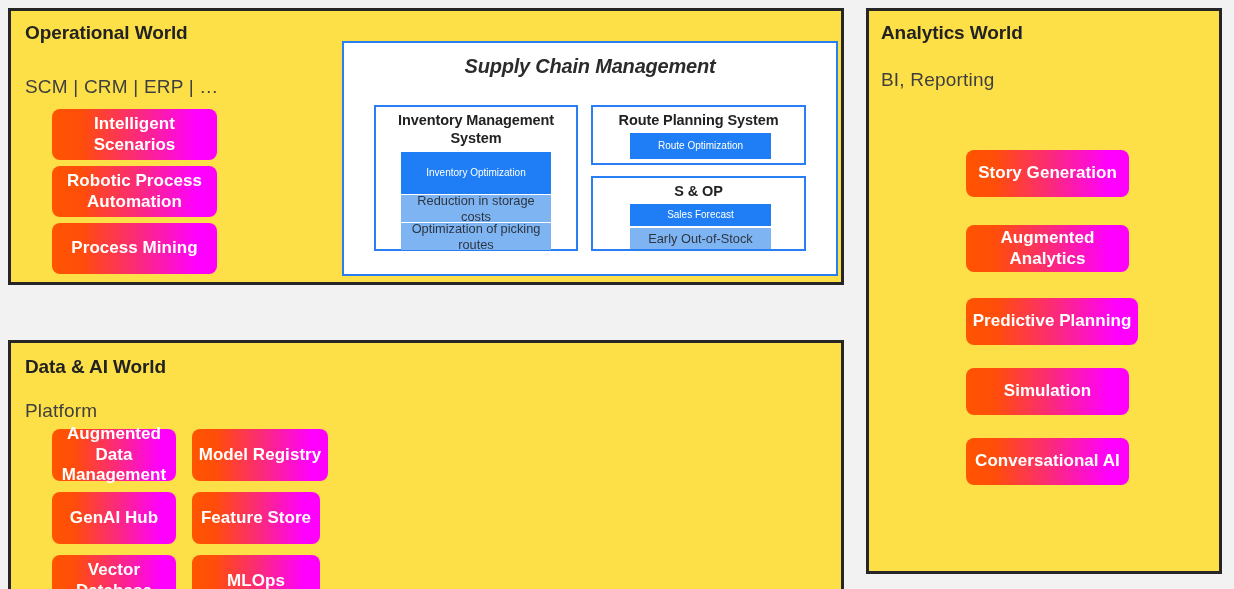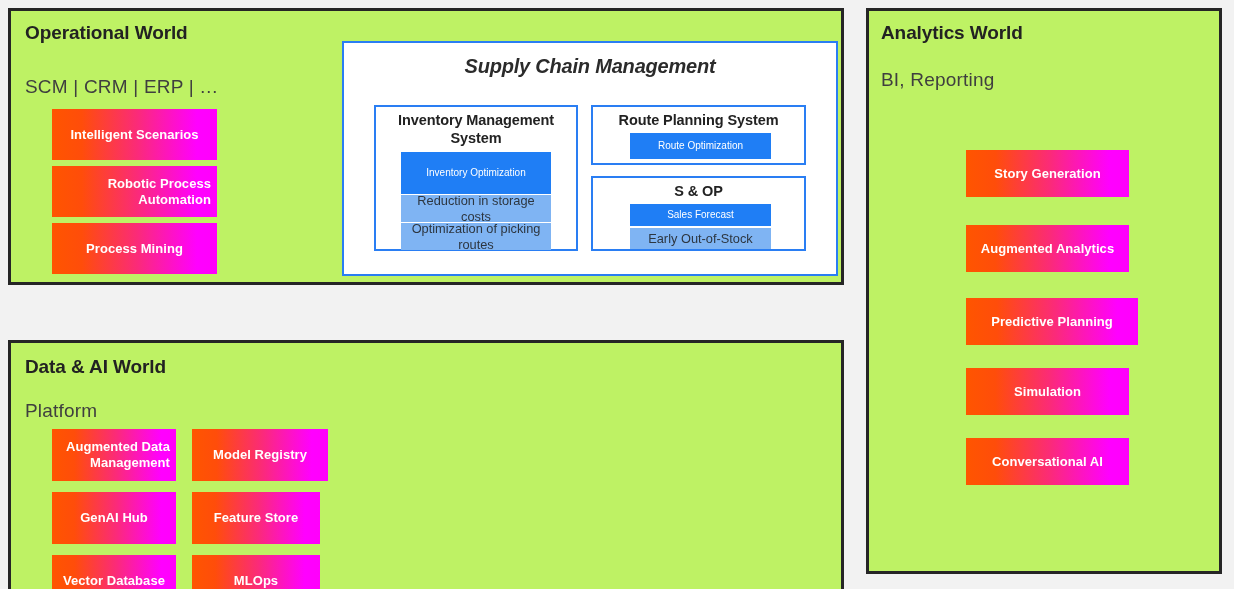--- a/index.html
+++ b/index.html
@@ -16,21 +16,21 @@
   }
   .canvas {
     position: relative;
     width: 1234px;
     height: 589px;
   }
 
   
   .world {
     position: absolute;
-    background: #bef264;
+    background: #fde047;
     border: 3px solid #262626;
     box-sizing: border-box;
   }
   #world-operational { left: 8px;   top: 8px;   width: 836px; height: 277px; }
   #world-data        { left: 8px;   top: 296px; width: 836px; height: 278px; margin-top: 44px; }
   #world-analytics   { left: 866px; top: 8px;   width: 356px; height: 566px; }
 
   .world-title {
     position: absolute;
     font-size: 19px;
@@ -52,30 +52,30 @@
   #op-sub     { left: 14px; top: 65px; }
   #data-title { left: 14px; top: 13px; }
   #data-sub   { left: 14px; top: 57px; }
   #an-title   { left: 12px; top: 11px; }
   #an-sub     { left: 12px; top: 58px; }
 
   
   .grad-btn {
     position: absolute;
     box-sizing: border-box;
-    border-radius: 0;
+    border-radius: 8px;
     background: linear-gradient(90deg, #ff5500 0%, #ff4d0a 18%, #fb2a7a 52%, #ff00ff 88%, #ff00fb 100%);
     color: #ffffff;
-    font-size: 13px;
+    font-size: 17px;
     font-weight: bold;
     letter-spacing: 0.05px;
     display: flex;
     align-items: center;
     justify-content: center;
-    text-align: right;
+    text-align: center;
     line-height: 1.22;
     padding: 2px 6px;
   }
 
   
   #btn-intelligent-scenarios { left: 41px; top: 98px;  width: 165px; height: 51px; }
   #btn-robotic-process       { left: 41px; top: 155px; width: 165px; height: 51px; }
   #btn-process-mining        { left: 41px; top: 212px; width: 165px; height: 51px; }
 
   

